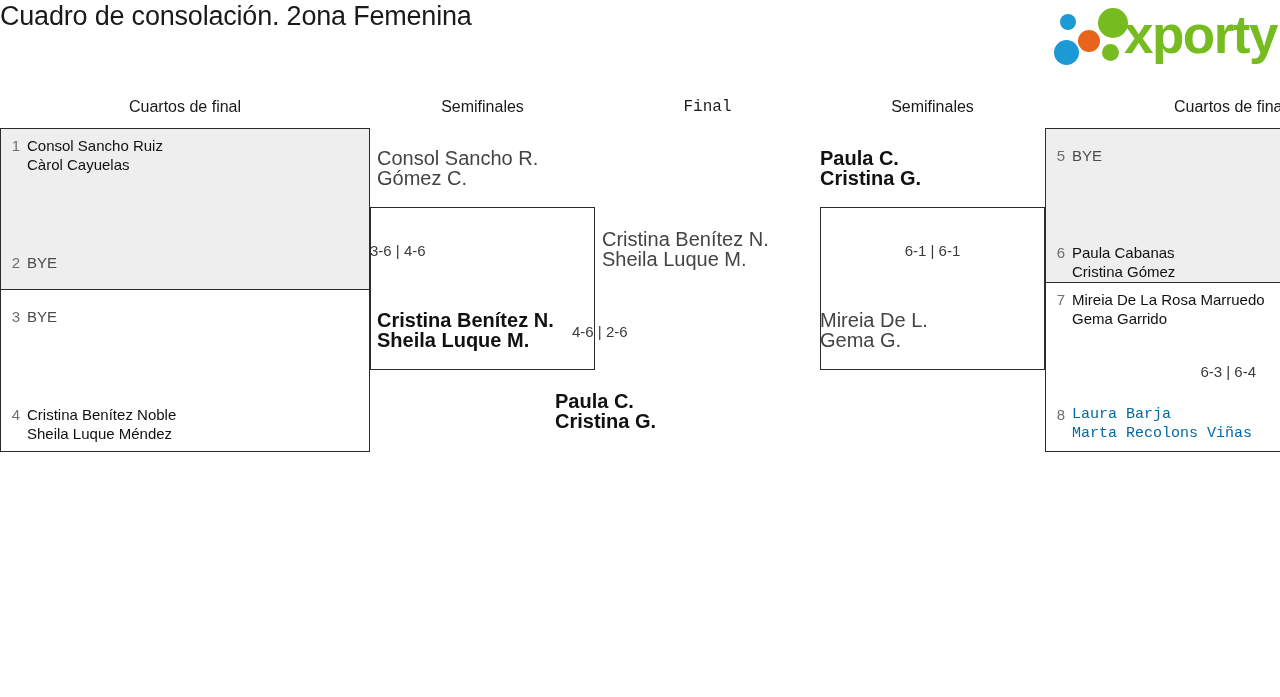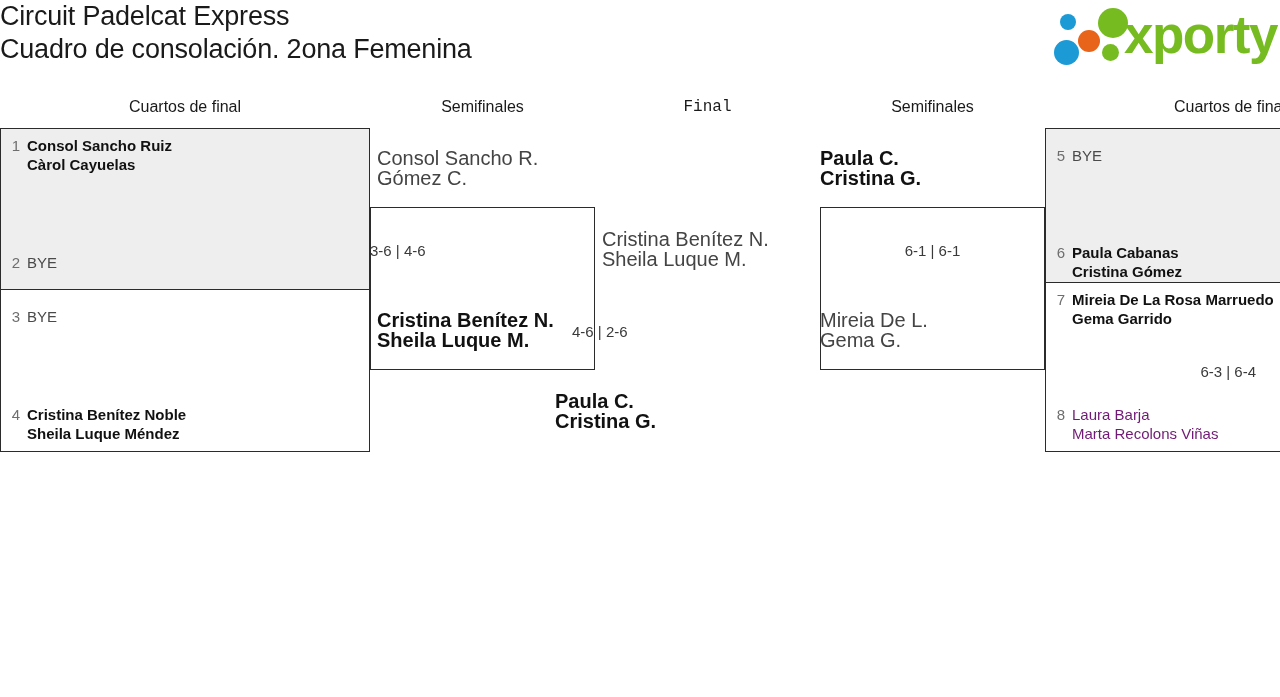--- a/index.html
+++ b/index.html
@@ -96,22 +96,22 @@
     color: #6e6e6e;
     width: 22px;
     flex: 0 0 22px;
     text-align: center;
   }
   .team {
     font-size: 15px;
     line-height: 19px;
     white-space: nowrap;
   }
-  .team.winner { font-weight: 700; color: #111111; }
-  .team.loser  { font-weight: 400; color: #701a75; }
+  .team.winner { font-weight: 400; color: #111111; }
+  .team.loser  { font-weight: 400; color: #0369a1; font-family: Liberation Mono, monospace; }
   .team.bye    { font-weight: 400; color: #4a4a4a; }
 
   .slot-l1 { left: 5px;  top: 136px; }
   .slot-l2 { left: 5px;  top: 253px; }
   .slot-l3 { left: 5px;  top: 307px; }
   .slot-l4 { left: 5px;  top: 405px; }
   .slot-r1 { left: 1050px; top: 146px; }
   .slot-r2 { left: 1050px; top: 243px; }
   .slot-r3 { left: 1050px; top: 290px; }
   .slot-r4 { left: 1050px; top: 405px; }
@@ -146,21 +146,20 @@
   .sc-sfr { left: 820px;  top: 241px; width: 225px; text-align: center; }
   .sc-fin { left: 572px;  top: 322px; width: 225px; }
   .sc-qfr { left: 1045px; top: 362px; width: 211px; text-align: right; }
 </style>
 </head>
 <body>
 
 <div class="page">
 
   <div class="title-block">
-    <div class="title-line">Circuit Padelcat Express</div>
     <div class="title-line">Cuadro de consolación. 2ona Femenina</div>
   </div>
 
   <div class="logo">
     <div class="logo-dots">
       <span class="dot dot-blue-sm"></span>
       <span class="dot dot-orange"></span>
       <span class="dot dot-blue-lg"></span>
       <span class="dot dot-green-lg"></span>
       <span class="dot dot-green-sm"></span>

